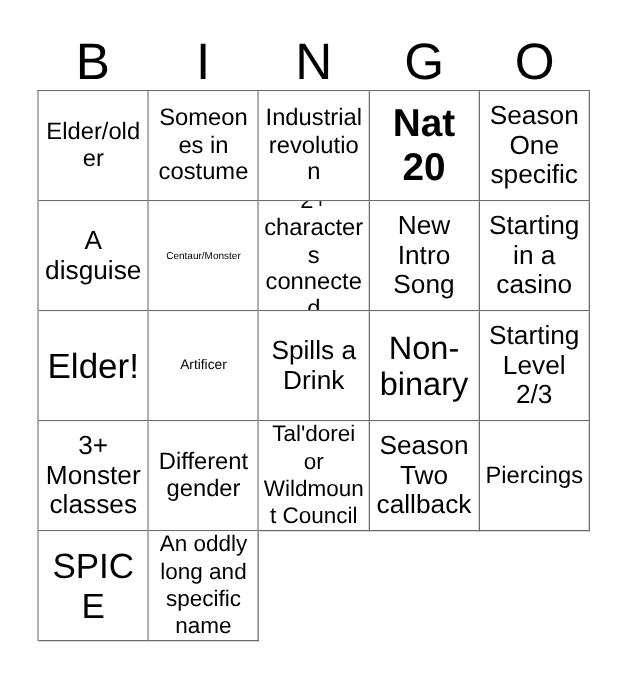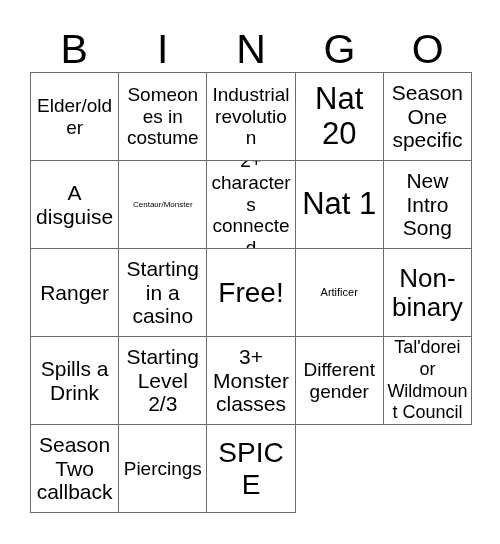--- a/index.html
+++ b/index.html
@@ -78,21 +78,21 @@
   .cell-text {
     display: block;
     width: 100%;
     text-align: center;
     line-height: 1.12;
     word-wrap: break-word;
     color: #000000;
   }
 
   
-  .fs-xxl  { font-size: 31px; line-height: 1.1; }
+  .fs-xxl  { font-size: 31px; line-height: 1.1; font-weight: bold; }
   .fs-xl   { font-size: 28px; line-height: 1.12; }
   .fs-lg   { font-size: 26px; line-height: 1.1; }
   .fs-md   { font-size: 21px; line-height: 1.14; }
   .fs-base { font-size: 19px; line-height: 1.14; }
   .fs-sm   { font-size: 11px; line-height: 1.14; }
   .fs-xs   { font-size: 18px; line-height: 1.2; }
   .fs-xxs  { font-size: 8px;  line-height: 1.2; }
 </style>
 </head>
 <body>
@@ -127,44 +127,38 @@
     <div class="cell">
         <span class="cell-text fs-md">A disguise</span>
       </div>
     <div class="cell">
         <span class="cell-text fs-xxs">Centaur/Monster</span>
       </div>
     <div class="cell">
         <span class="cell-text fs-base">2+ characters connected</span>
       </div>
     <div class="cell">
-        <span class="cell-text fs-xxl">Nat 1</span>
-      </div>
-    <div class="cell">
         <span class="cell-text fs-md">New Intro Song</span>
       </div>
 
     <div class="cell">
-        <span class="cell-text fs-md">Ranger</span>
-      </div>
-    <div class="cell">
         <span class="cell-text fs-md">Starting in a casino</span>
       </div>
     <div class="cell">
-        <span class="cell-text fs-xl">Free!</span>
+        <span class="cell-text fs-xl">Elder!</span>
       </div>
     <div class="cell">
         <span class="cell-text fs-sm">Artificer</span>
       </div>
     <div class="cell">
-        <span class="cell-text fs-lg">Non-binary</span>
+        <span class="cell-text fs-md">Spills a Drink</span>
       </div>
 
     <div class="cell">
-        <span class="cell-text fs-md">Spills a Drink</span>
+        <span class="cell-text fs-lg">Non-binary</span>
       </div>
     <div class="cell">
         <span class="cell-text fs-md">Starting Level 2/3</span>
       </div>
     <div class="cell">
         <span class="cell-text fs-md">3+ Monster classes</span>
       </div>
     <div class="cell">
         <span class="cell-text fs-base">Different gender</span>
       </div>
@@ -174,15 +168,18 @@
 
     <div class="cell">
         <span class="cell-text fs-md">Season Two callback</span>
       </div>
     <div class="cell">
         <span class="cell-text fs-base">Piercings</span>
       </div>
     <div class="cell">
         <span class="cell-text fs-xl">SPICE</span>
       </div>
+    <div class="cell">
+        <span class="cell-text fs-xs">An oddly long and specific name</span>
+      </div>
   </div>
 
 </div>
 
 </body></html>

